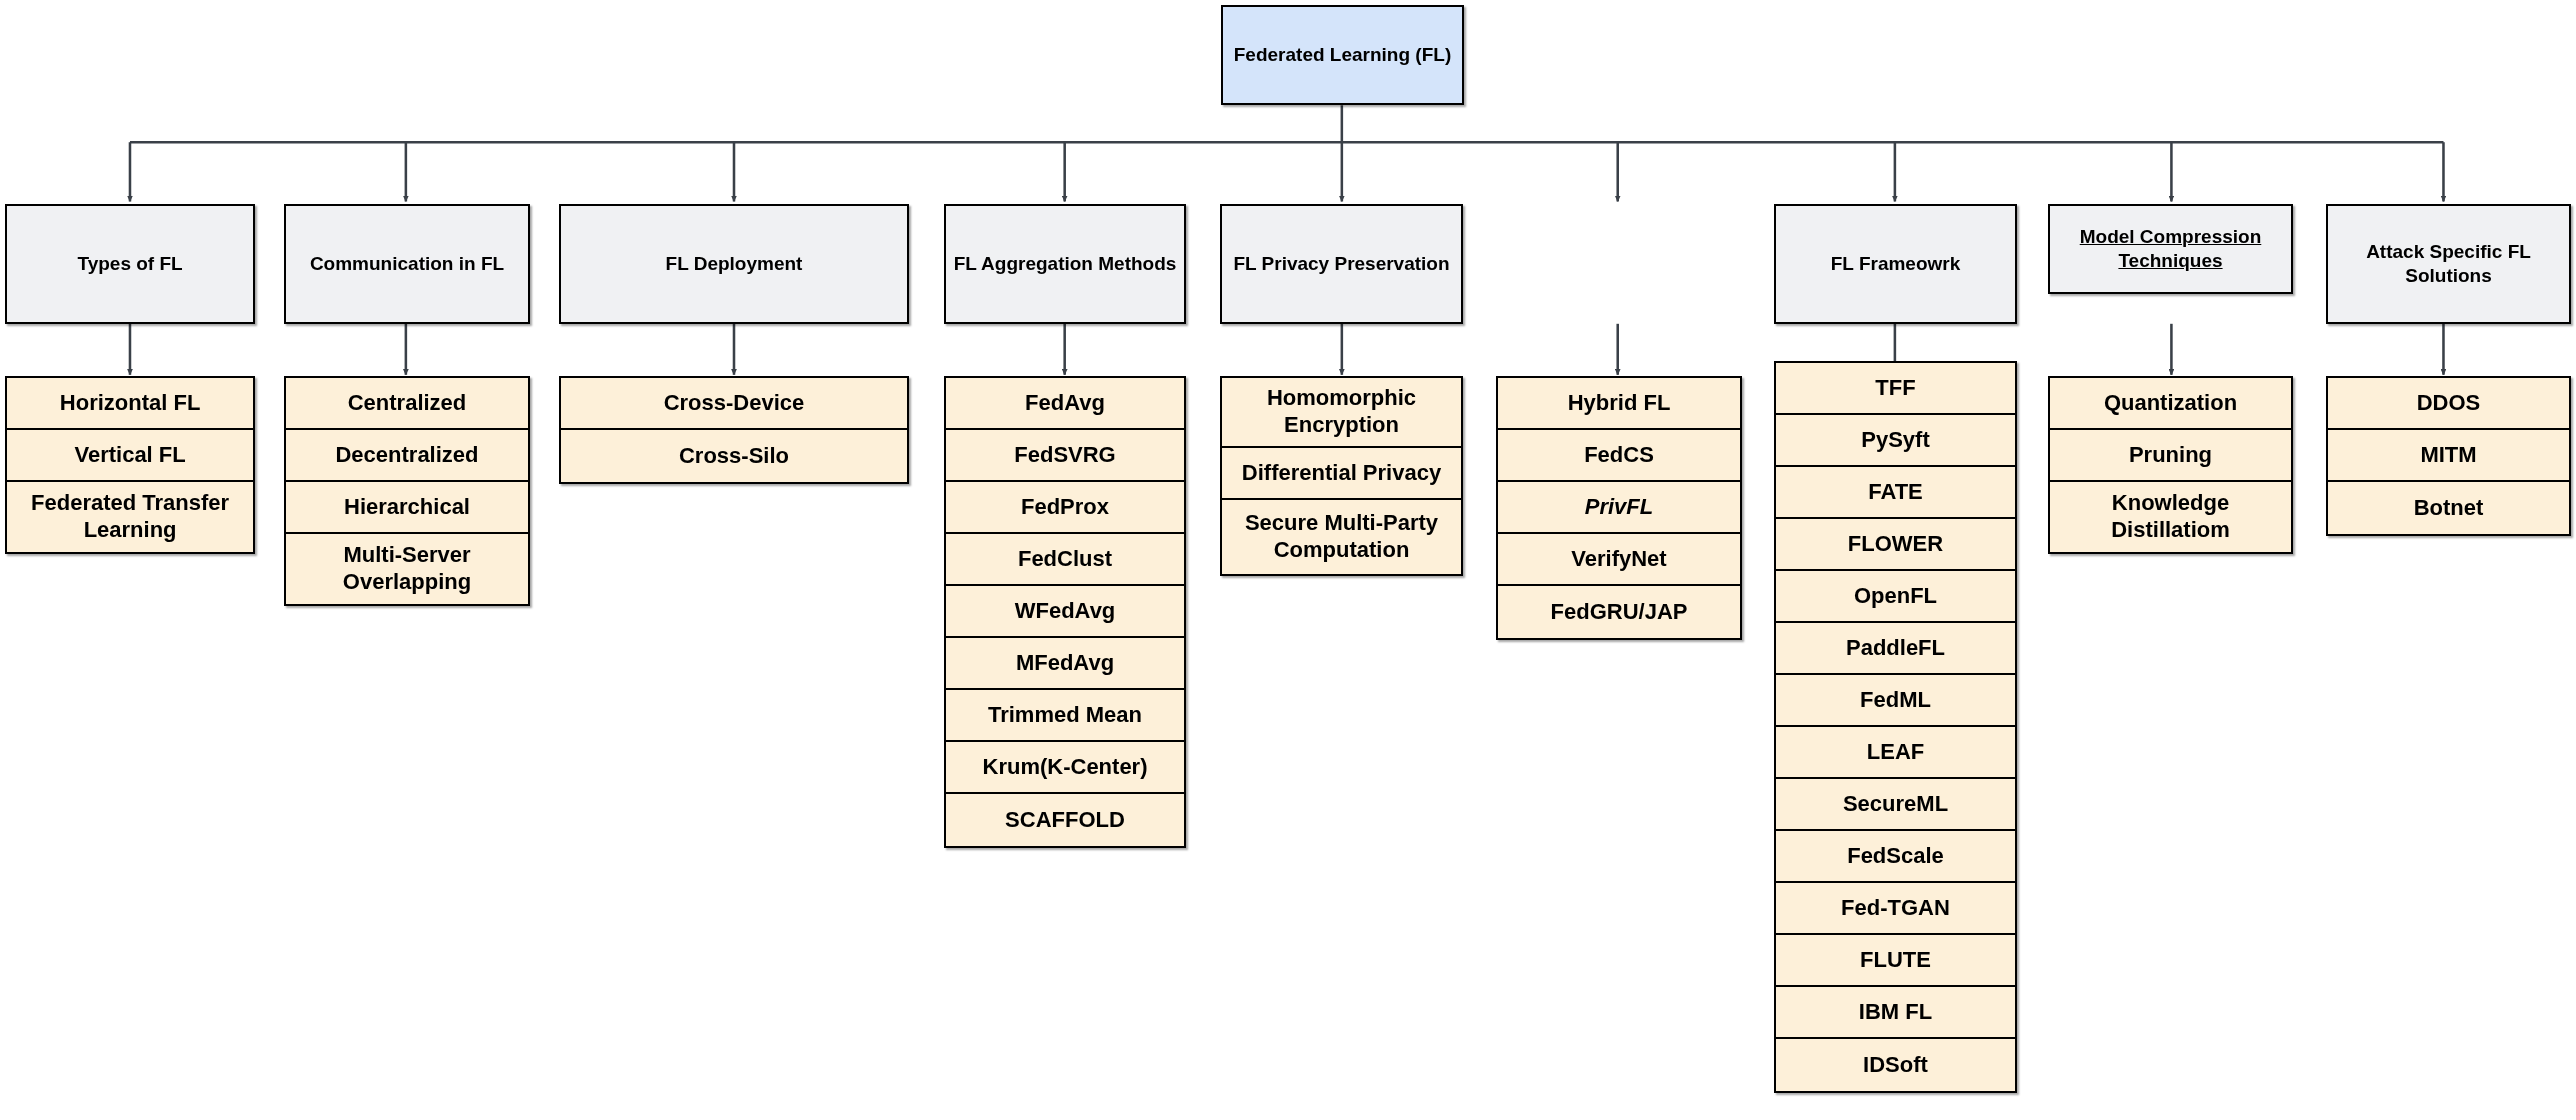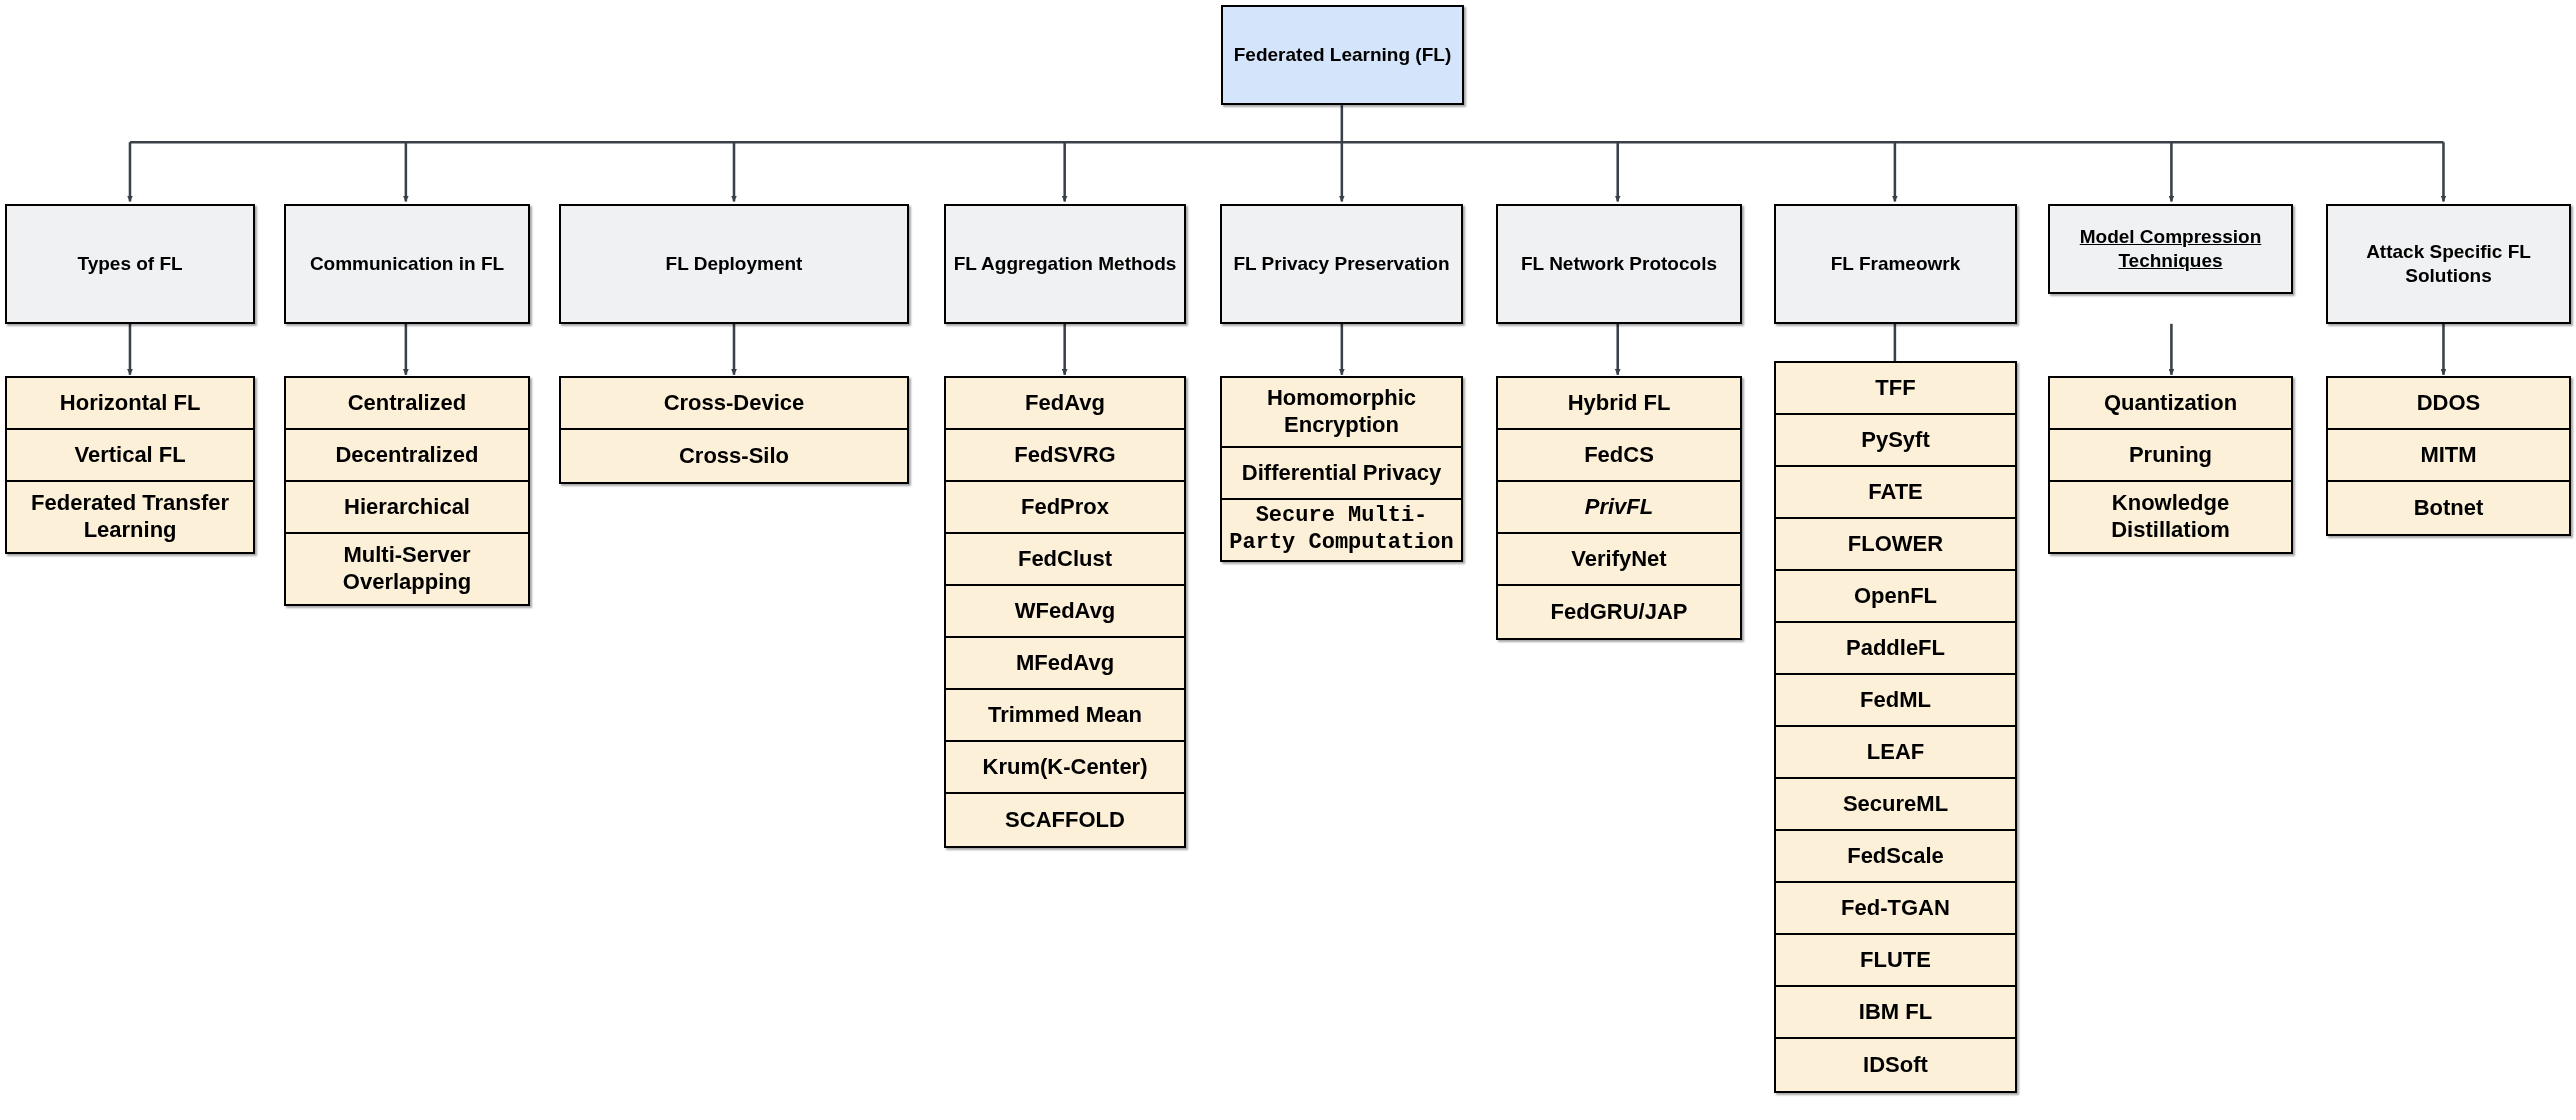--- a/index.html
+++ b/index.html
@@ -124,23 +124,20 @@
   </div>
   <div class="node cat-node" style="left:559px; top:204px; width:350px; height:120px;">
     <span>FL Deployment</span>
   </div>
   <div class="node cat-node" style="left:944px; top:204px; width:242px; height:120px;">
     <span>FL Aggregation Methods</span>
   </div>
   <div class="node cat-node" style="left:1220px; top:204px; width:243px; height:120px;">
     <span>FL Privacy Preservation</span>
   </div>
-  <div class="node cat-node" style="left:1496px; top:204px; width:246px; height:120px;">
-    <span>FL  Network Protocols</span>
-  </div>
   <div class="node cat-node" style="left:1774px; top:204px; width:243px; height:120px;">
     <span>FL Frameowrk</span>
   </div>
   <div class="node cat-node" style="left:2048px; top:204px; width:245px; height:90px;text-decoration:underline;">
     <span>Model Compression Techniques</span>
   </div>
   <div class="node cat-node" style="left:2326px; top:204px; width:245px; height:120px;">
     <span>Attack Specific FL Solutions</span>
   </div>
 
@@ -170,21 +167,21 @@
     <div class="leaf" style="height:52px;">WFedAvg</div>
     <div class="leaf" style="height:52px;">MFedAvg</div>
     <div class="leaf" style="height:52px;">Trimmed Mean</div>
     <div class="leaf" style="height:52px;">Krum(K-Center)</div>
     <div class="leaf" style="height:52px;">SCAFFOLD</div>
   </div>
 
   <div class="leaf-stack" style="left:1220px; top:376px; width:243px;">
     <div class="leaf" style="height:70px;">Homomorphic Encryption</div>
     <div class="leaf" style="height:52px;">Differential Privacy</div>
-    <div class="leaf" style="height:60px;font-family:Liberation Mono, monospace;">Secure Multi-Party Computation</div>
+    <div class="leaf" style="height:74px;">Secure Multi-Party Computation</div>
   </div>
 
   <div class="leaf-stack" style="left:1496px; top:376px; width:246px;">
     <div class="leaf" style="height:52px;">Hybrid FL</div>
     <div class="leaf" style="height:52px;">FedCS</div>
     <div class="leaf" style="height:52px;font-style:italic;">PrivFL</div>
     <div class="leaf" style="height:52px;">VerifyNet</div>
     <div class="leaf" style="height:52px;">FedGRU/JAP</div>
   </div>
 

